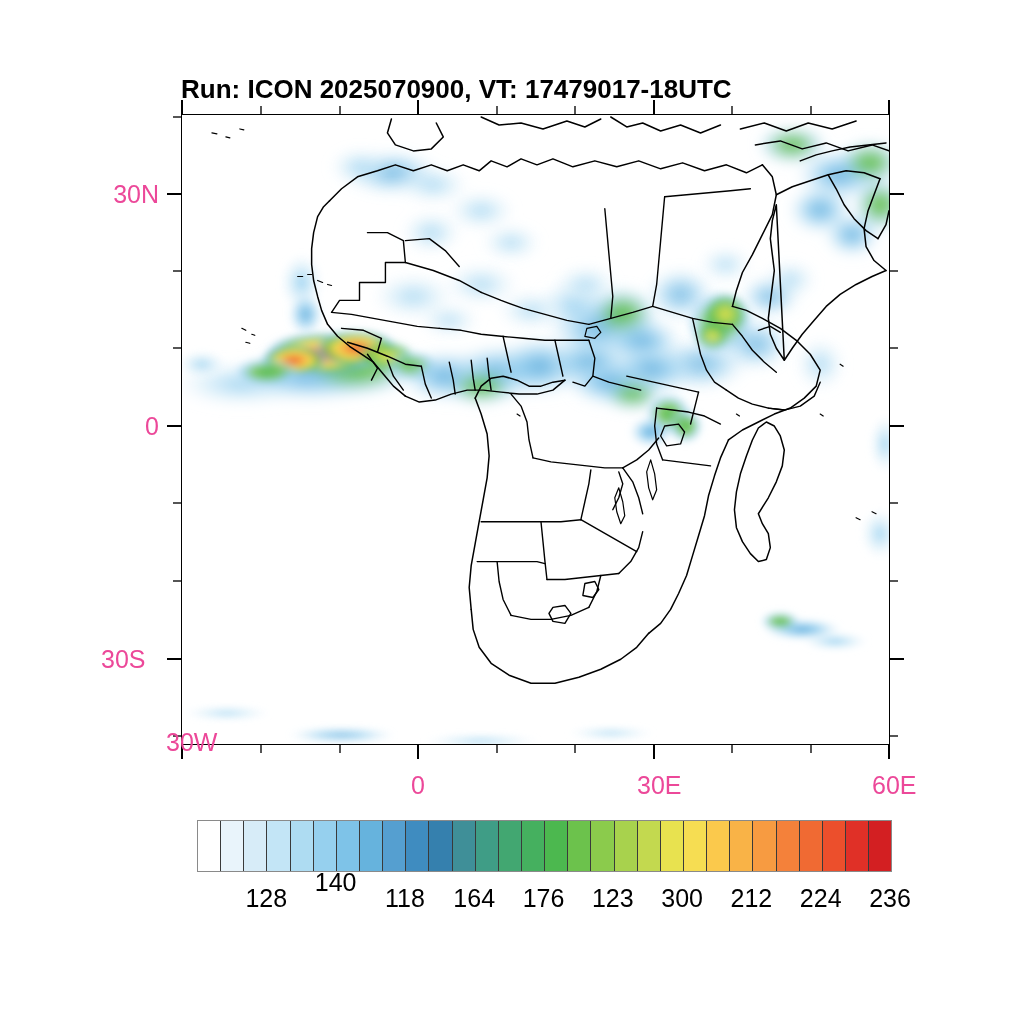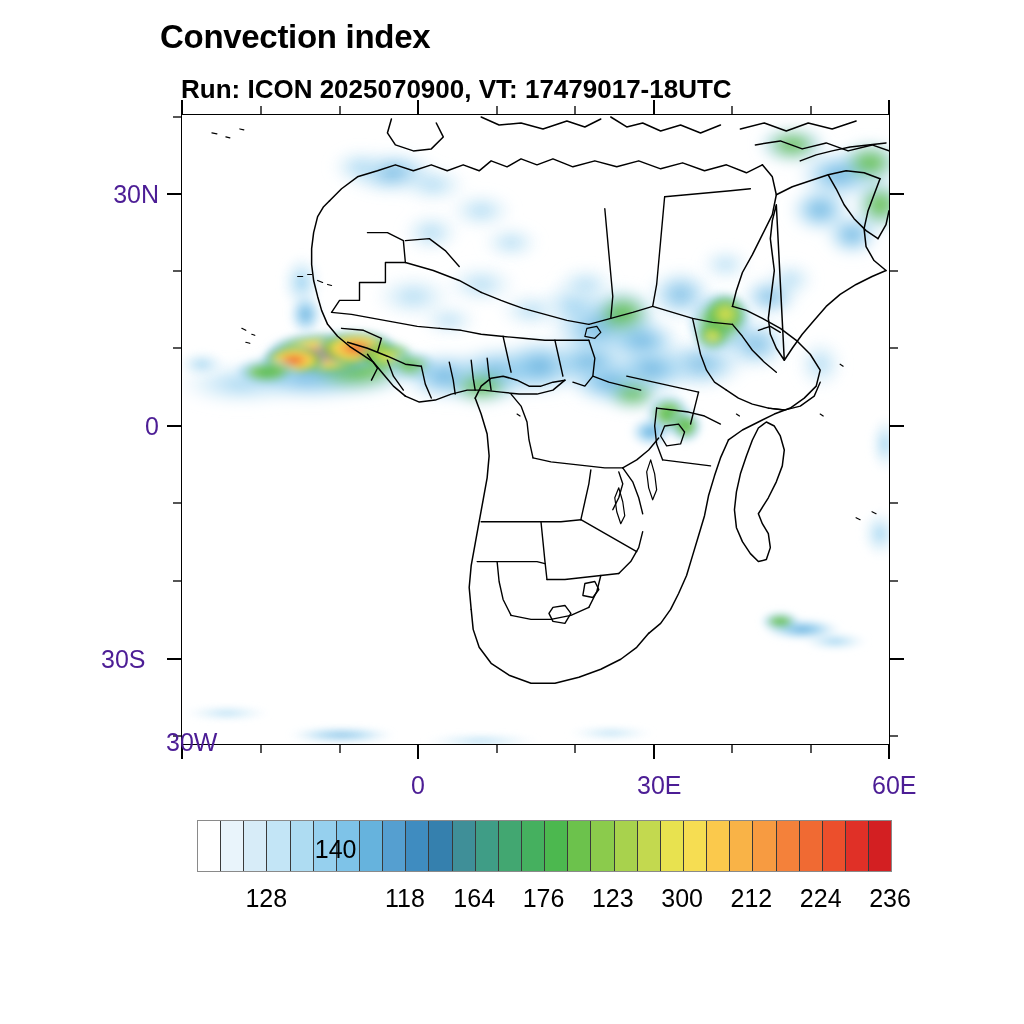--- a/index.html
+++ b/index.html
@@ -54,21 +54,21 @@
   #map-svg {
     position: absolute;
     left: 0; top: 0;
     width: 100%;
     height: 100%;
     display: block;
   }
   .axis-label {
     position: absolute;
     font-size: 25px;
-    color: #4c1d95;
+    color: #ec4899;
     white-space: nowrap;
   }
   .tick {
     position: absolute;
     background: #000000;
   }
   #colorbar {
     position: absolute;
     left: 197px;
     top: 820px;
@@ -92,21 +92,20 @@
     text-align: center;
     white-space: nowrap;
     transform: translateX(-50%);
   }
 </style>
 </head>
 <body>
 
 <div id="root">
 
-  <div class="title">Convection index</div>
   <div class="subtitle">Run: ICON 2025070900,  VT: 17479017-18UTC</div>
 
   <div id="plot-frame">
     <svg id="map-svg" viewBox="0 0 709 631" preserveAspectRatio="none">
       <defs>
 
         <radialGradient id="g_blue" cx="50%" cy="50%" r="50%">
           <stop offset="0%" stop-color="#5aa9da" stop-opacity="0.95"></stop>
           <stop offset="45%" stop-color="#8ccbee" stop-opacity="0.75"></stop>
           <stop offset="100%" stop-color="#d7ecf8" stop-opacity="0"></stop>
@@ -512,21 +511,21 @@
       <div class="cb-cell" style="background: rgb(249, 179, 71);"></div>
       <div class="cb-cell" style="background: rgb(247, 155, 65);"></div>
       <div class="cb-cell" style="background: rgb(244, 129, 58);"></div>
       <div class="cb-cell" style="background: rgb(240, 106, 51);"></div>
       <div class="cb-cell" style="background: rgb(236, 79, 44);"></div>
       <div class="cb-cell" style="background: rgb(224, 48, 39);"></div>
       <div class="cb-cell" style="background: rgb(211, 31, 34);"></div>
     </div>
   <div id="colorbar-labels">
       <div class="cb-label" style="left: 266.3px; top: 884px;">128</div>
-      <div class="cb-label" style="left: 335.6px; top: 835px; text-align: center;">140</div>
+      <div class="cb-label" style="left: 335.6px; top: 868px; text-align: center;">140</div>
       <div class="cb-label" style="left: 404.9px; top: 884px;">118</div>
       <div class="cb-label" style="left: 474.2px; top: 884px;">164</div>
       <div class="cb-label" style="left: 543.5px; top: 884px;">176</div>
       <div class="cb-label" style="left: 612.8px; top: 884px;">123</div>
       <div class="cb-label" style="left: 682.1px; top: 884px;">300</div>
       <div class="cb-label" style="left: 751.4px; top: 884px;">212</div>
       <div class="cb-label" style="left: 820.7px; top: 884px;">224</div>
       <div class="cb-label" style="left: 890px; top: 884px;">236</div>
     </div>
 

